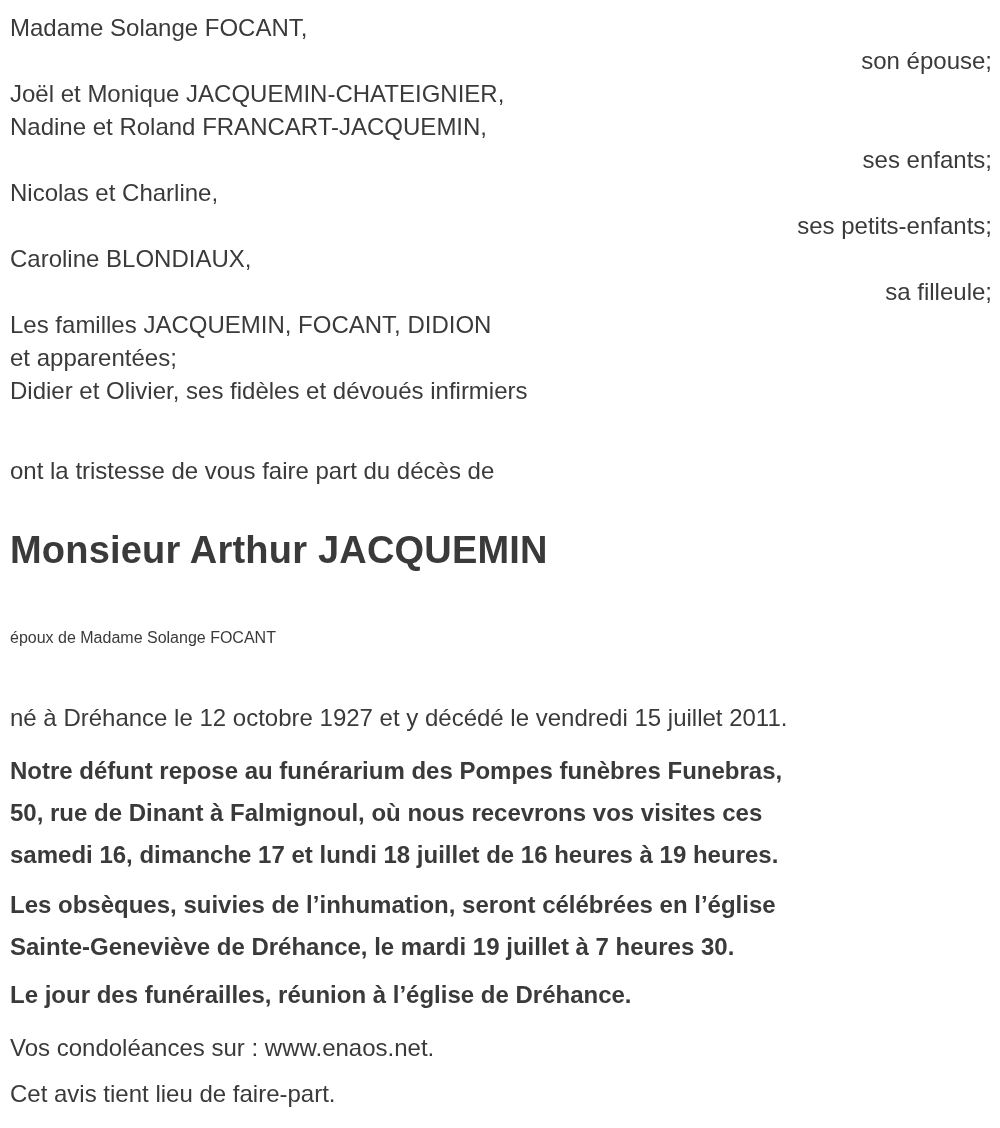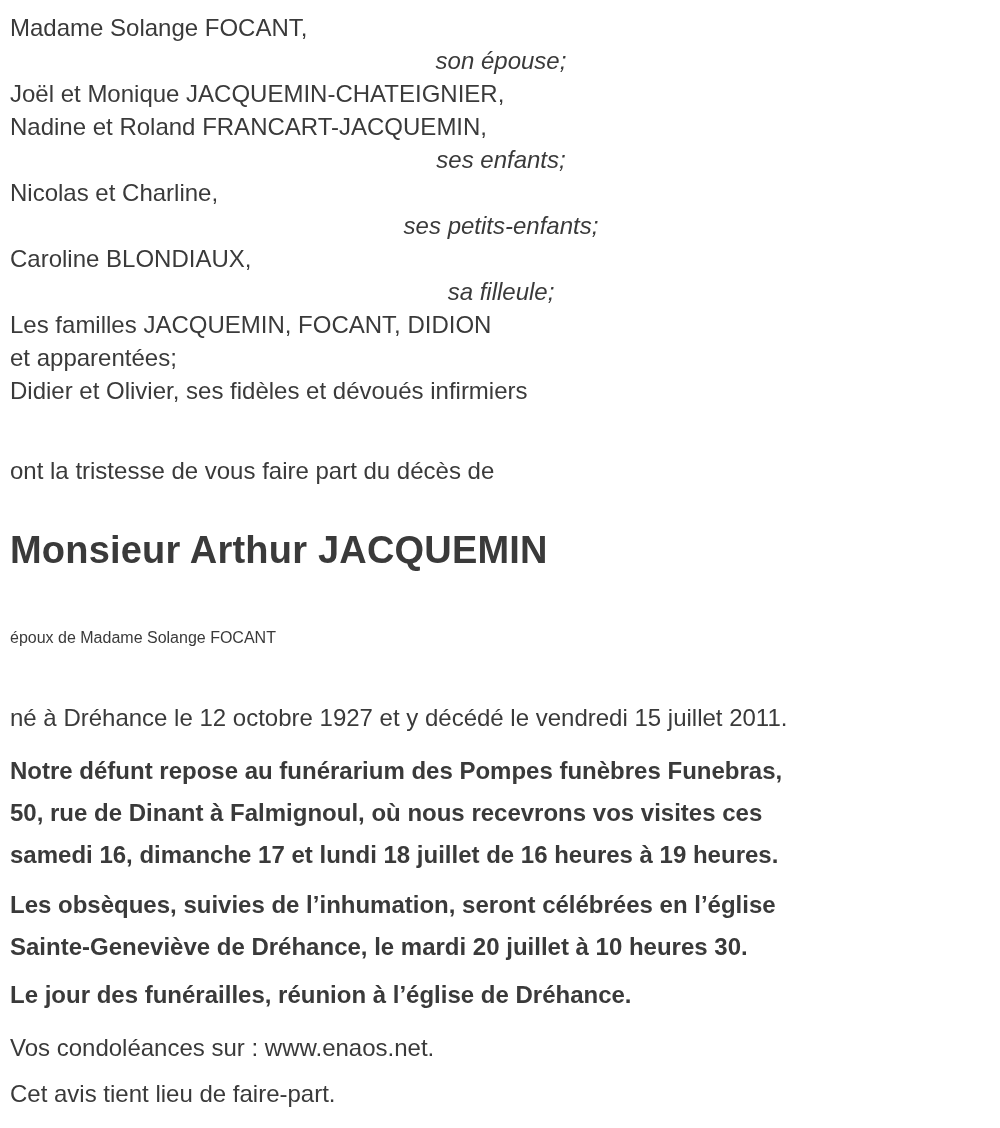--- a/index.html
+++ b/index.html
@@ -23,22 +23,21 @@
   .relatives .line {
     font-size: 24px;
     line-height: 27px;
     margin-bottom: 6px;
     white-space: nowrap;
   }
   .line.left {
     text-align: left;
   }
   .line.right {
-    text-align: center;
-    font-style: italic;
+    text-align: right;
   }
   .announcement {
     margin-top: 52px;
     font-size: 24px;
     line-height: 30px;
   }
   .deceased-name {
     margin-top: 42px;
     font-size: 38px;
     line-height: 44px;
@@ -100,21 +99,21 @@
   <div class="life-line">né à Dréhance le 12 octobre 1927 et y décédé le vendredi 15 juillet 2011.</div>
 
   <div class="para repose">
     <div>Notre défunt repose au funérarium des Pompes funèbres Funebras,</div>
     <div>50, rue de Dinant à Falmignoul, où nous recevrons vos visites ces</div>
     <div>samedi 16, dimanche 17 et lundi 18 juillet de 16 heures à 19 heures.</div>
   </div>
 
   <div class="para service">
     <div>Les obsèques, suivies de l’inhumation, seront célébrées en l’église</div>
-    <div>Sainte-Geneviève de Dréhance, le mardi 20 juillet à 10 heures 30.</div>
+    <div>Sainte-Geneviève de Dréhance, le mardi 19 juillet à 7 heures 30.</div>
   </div>
 
   <div class="para gathering">
     <div>Le jour des funérailles, réunion à l’église de Dréhance.</div>
   </div>
 
   <div class="footer-line">Vos condoléances sur : www.enaos.net.</div>
 
   <div class="footer-line">Cet avis tient lieu de faire-part.</div>
 

